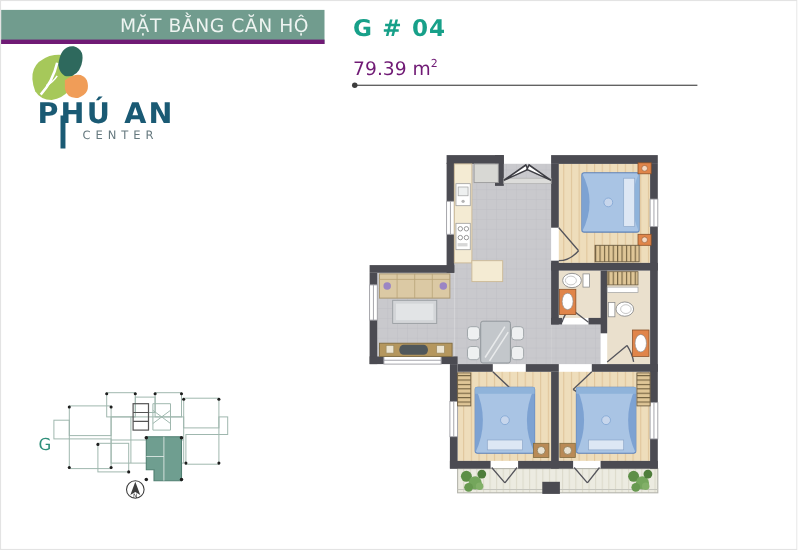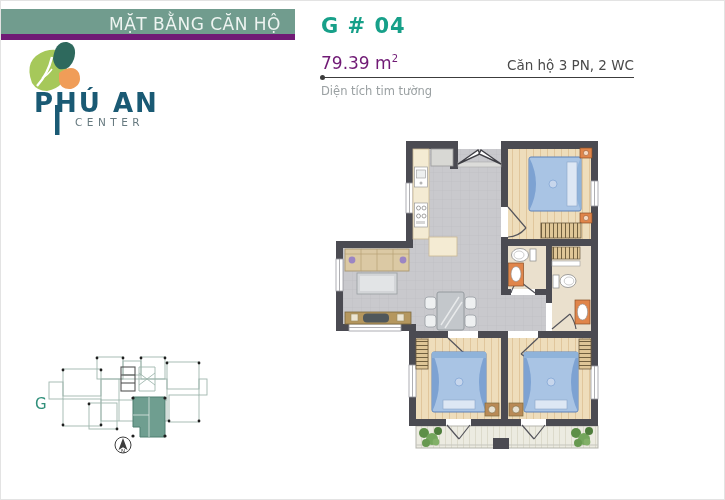--- a/index.html
+++ b/index.html
@@ -3,21 +3,21 @@
 <meta charset="utf-8">
 <style>
   html,body{margin:0;padding:0;background:#ffffff;}
   #canvas{
     position:relative;width:725px;height:500px;background:#ffffff;
     font-family:"DejaVu Sans","Liberation Sans",sans-serif;
     border:1px solid #e3e3e3;box-sizing:border-box;overflow:hidden;
   }
   .titlebar{
     position:absolute;left:0;top:8px;width:294px;height:31px;
-    background:#719c8e;border-bottom:6px solid #701a75;
+    background:#719c8e;border-bottom:4px solid #701a75;
     color:#eef4f1;font-size:17px;letter-spacing:.5px;
     line-height:31px;text-align:right;padding-right:14px;box-sizing:border-box;
   }
   .unit-code{
     position:absolute;left:320px;top:13px;font-size:21px;font-weight:bold;
     color:#17a089;letter-spacing:1px;
   }
   .area-value{
     position:absolute;left:320px;top:52px;font-size:17px;color:#701a75;
   }
@@ -46,27 +46,25 @@
 <div id="canvas">
 
   <div class="titlebar">
     <span>MẶT BẰNG CĂN HỘ</span>
   </div>
 
   <div class="unit-code">G # 04</div>
 
   <div class="area-value"><span>79.39 m</span><sup>2</sup></div>
 
-  <div class="unit-spec">Căn hộ 3 PN, 2 WC</div>
 
   <div class="divider">
       <span class="dot"></span>
     </div>
 
-  <div class="area-note">Diện tích tim tường</div>
 
   <svg width="725" height="500" viewBox="0 0 725 500">
     <defs>
       <pattern id="tile" width="9" height="9" patternUnits="userSpaceOnUse">
         <rect width="9" height="9" fill="#c9c9cd"></rect>
         <path d="M0 0H9M0 0V9" stroke="#bcbcc2" stroke-width="0.7"></path>
       </pattern>
       <pattern id="wood" width="7" height="7" patternUnits="userSpaceOnUse">
         <rect width="7" height="7" fill="#eeddbb"></rect>
         <path d="M0.5 0V7" stroke="#e0c69c" stroke-width="1"></path>

